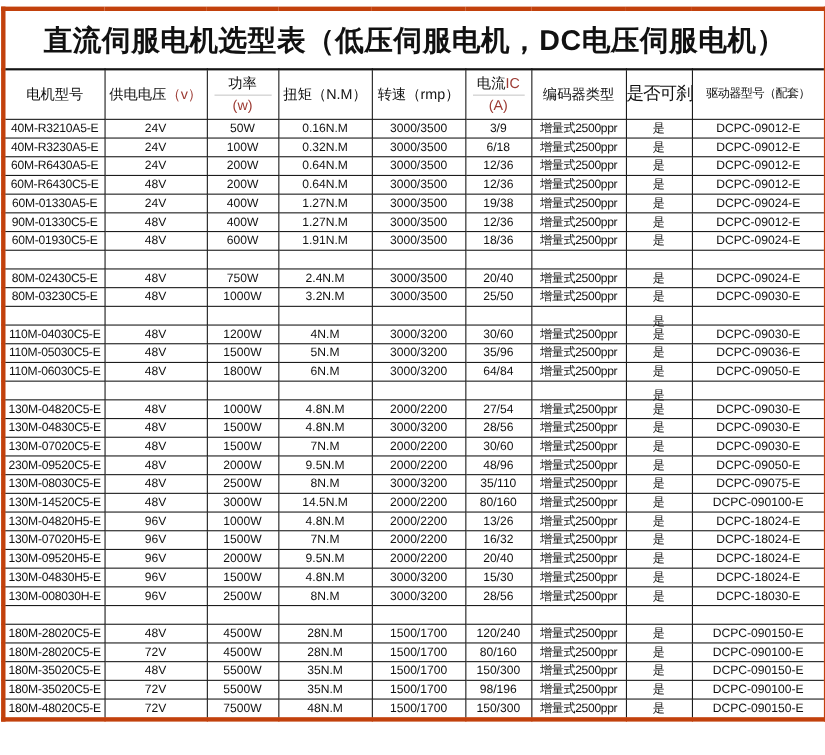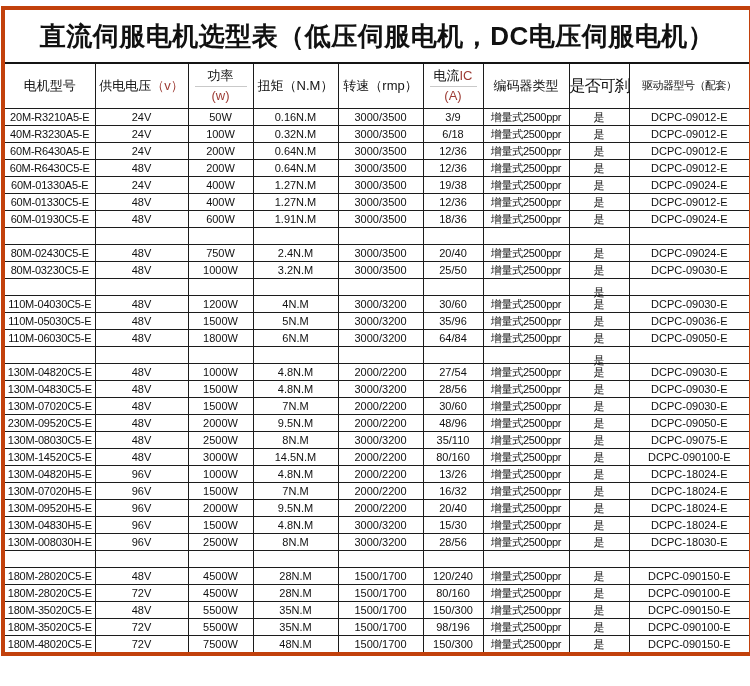--- a/index.html
+++ b/index.html
@@ -74,21 +74,21 @@
           <th>
             <div><span>是否可刹车</span></div>
           </th>
           <th>
             <div><span>驱动器型号（配套）</span></div>
           </th>
         </tr>
     </thead>
     <tbody id="table-body">
         <tr>
-          <td class="c-model"><span>20M-R3210A5-E</span></td>
+          <td class="c-model"><span>40M-R3210A5-E</span></td>
           <td class="c-voltage"><span>24V</span></td>
           <td class="c-power"><span>50W</span></td>
           <td class="c-torque"><span>0.16N.M</span></td>
           <td class="c-speed"><span>3000/3500</span></td>
           <td class="c-current"><span>3/9</span></td>
           <td class="c-encoder"><span>增量式2500ppr</span></td>
           <td class="c-brake"><span>是</span></td>
           <td class="c-driver"><span>DCPC-09012-E</span></td>
         </tr>
         <tr>
@@ -129,21 +129,21 @@
           <td class="c-voltage"><span>24V</span></td>
           <td class="c-power"><span>400W</span></td>
           <td class="c-torque"><span>1.27N.M</span></td>
           <td class="c-speed"><span>3000/3500</span></td>
           <td class="c-current"><span>19/38</span></td>
           <td class="c-encoder"><span>增量式2500ppr</span></td>
           <td class="c-brake"><span>是</span></td>
           <td class="c-driver"><span>DCPC-09024-E</span></td>
         </tr>
         <tr>
-          <td class="c-model"><span>60M-01330C5-E</span></td>
+          <td class="c-model"><span>90M-01330C5-E</span></td>
           <td class="c-voltage"><span>48V</span></td>
           <td class="c-power"><span>400W</span></td>
           <td class="c-torque"><span>1.27N.M</span></td>
           <td class="c-speed"><span>3000/3500</span></td>
           <td class="c-current"><span>12/36</span></td>
           <td class="c-encoder"><span>增量式2500ppr</span></td>
           <td class="c-brake"><span>是</span></td>
           <td class="c-driver"><span>DCPC-09012-E</span></td>
         </tr>
         <tr>

